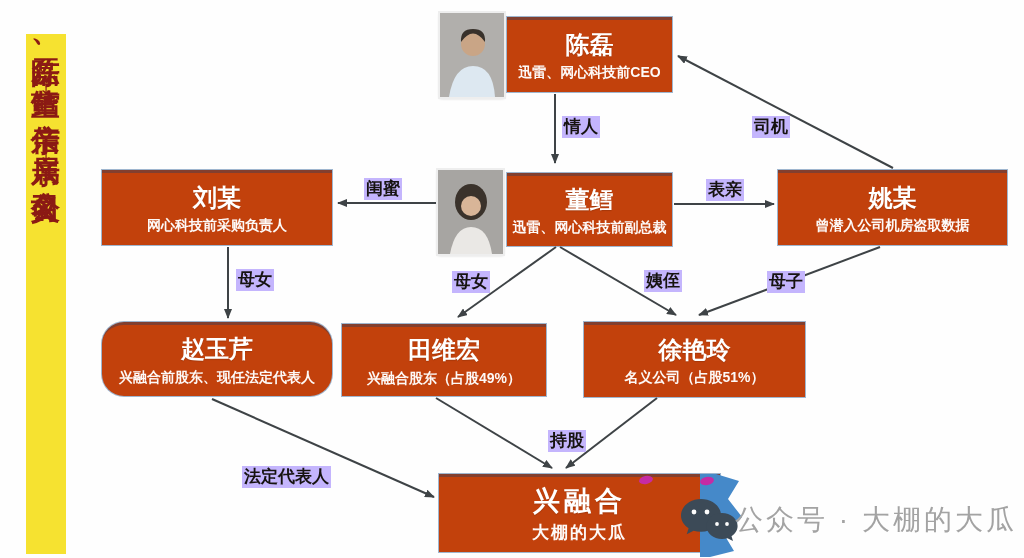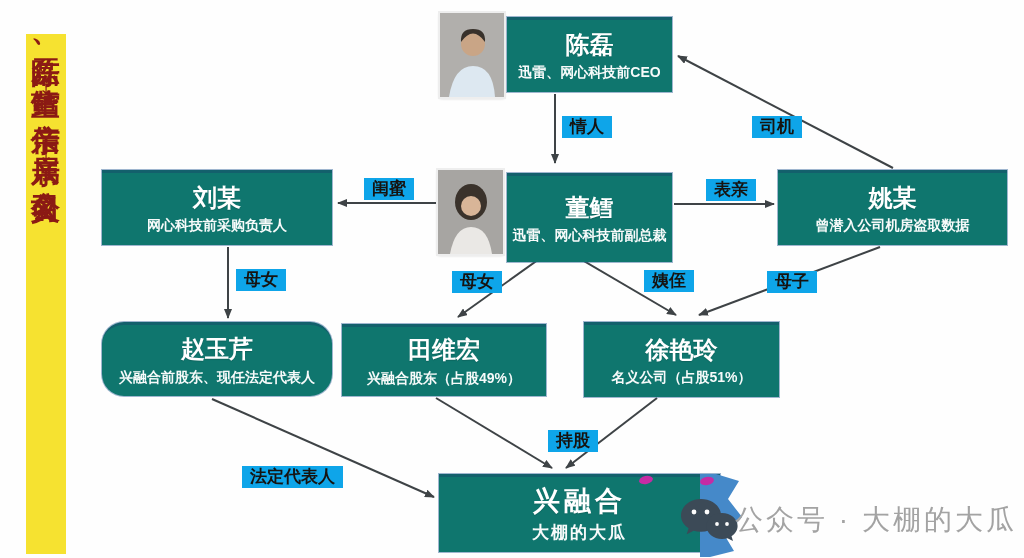--- a/index.html
+++ b/index.html
@@ -13,36 +13,36 @@
   #sidebar {
     position:absolute; left:26px; top:34px; width:40px; height:520px;
     background:#f6e230; display:flex; align-items:flex-start; justify-content:center;
   }
   #sidebar .vtext {
     writing-mode:vertical-rl; text-orientation:upright;
     font-size:29px; font-weight:bold; color:#8b1a14; letter-spacing:1px; line-height:40px;
   }
   
   .node {
-    position:absolute; background:#0f766e;
+    position:absolute; background:#c2410c;
     border-top:3px solid rgba(25,60,105,.38);
     box-shadow:0 0 0 1px rgba(45,95,150,.45);
     display:flex; flex-direction:column; align-items:center; justify-content:center;
     gap:6px; color:#fff; text-align:center;
   }
   .node-title { font-size:24px; font-weight:bold; line-height:1.1; text-shadow:0 1px 1px rgba(0,0,0,.15); }
   .node-desc  { font-size:14px; font-weight:bold; line-height:1.15; opacity:.97; }
   .node.big .node-title { font-size:27px; letter-spacing:4px;text-align:center; }
   .node.big .node-desc  { font-size:17px; letter-spacing:2px; }
   
   .photo { position:absolute; box-shadow:0 0 0 2px #eee, 0 1px 3px rgba(0,0,0,.3); }
   
   .rlabel {
-    position:absolute; background:#0ea5e9; color:#161310;
-    font-size:17px; font-weight:bold; line-height:1.2; padding:1px 8px;
+    position:absolute; background:#c4b5fd; color:#161310;
+    font-size:17px; font-weight:bold; line-height:1.2; padding:1px 2px;
     white-space:nowrap;
   }
   
   #arrows, #decor { position:absolute; left:0; top:0; pointer-events:none; }
   
   #watermark-text {
     position:absolute; left:735px; top:501px; font-size:28px; color:#a3a3a3;
     letter-spacing:3px; white-space:nowrap;
   }
 </style>
@@ -92,21 +92,21 @@
       <circle cx="33" cy="36" r="10" fill="#d8b598"></circle>
       <path d="M12 84 q5 -27 21 -27 q17 0 21 27 z" fill="#eae8e5"></path>
     </svg>
   </div>
 
   <div class="node" style="left:507px; top:17px;  width:165px; height:75px;">
     <div class="node-title">陈磊</div>
     <div class="node-desc">迅雷、网心科技前CEO</div>
   </div>
 
-  <div class="node" style="left:507px; top:173px; width:165px; height:89px;">
+  <div class="node" style="left:507px; top:173px; width:165px; height:73px;">
     <div class="node-title">董鳕</div>
     <div class="node-desc">迅雷、网心科技前副总裁</div>
   </div>
 
   <div class="node" style="left:102px; top:170px; width:230px; height:75px;">
     <div class="node-title">刘某</div>
     <div class="node-desc">网心科技前采购负责人</div>
   </div>
 
   <div class="node" style="left:778px; top:170px; width:229px; height:75px;">
@@ -117,21 +117,21 @@
   <div class="node" style="left:102px; top:322px; width:230px; height:74px;border-radius:22px;">
     <div class="node-title">赵玉芹</div>
     <div class="node-desc">兴融合前股东、现任法定代表人</div>
   </div>
 
   <div class="node" style="left:342px; top:324px; width:204px; height:72px;">
     <div class="node-title">田维宏</div>
     <div class="node-desc">兴融合股东（占股49%）</div>
   </div>
 
-  <div class="node" style="left:584px; top:322px; width:195px; height:75px;">
+  <div class="node" style="left:584px; top:322px; width:221px; height:75px;">
     <div class="node-title">徐艳玲</div>
     <div class="node-desc">名义公司（占股51%）</div>
   </div>
 
   <div class="node big" style="left:439px; top:474px; width:281px; height:78px;">
     <div class="node-title">兴融合</div>
     <div class="node-desc">大棚的大瓜</div>
   </div>
 
   <div class="rlabel" style="left:562px; top:116px;">情人</div>

